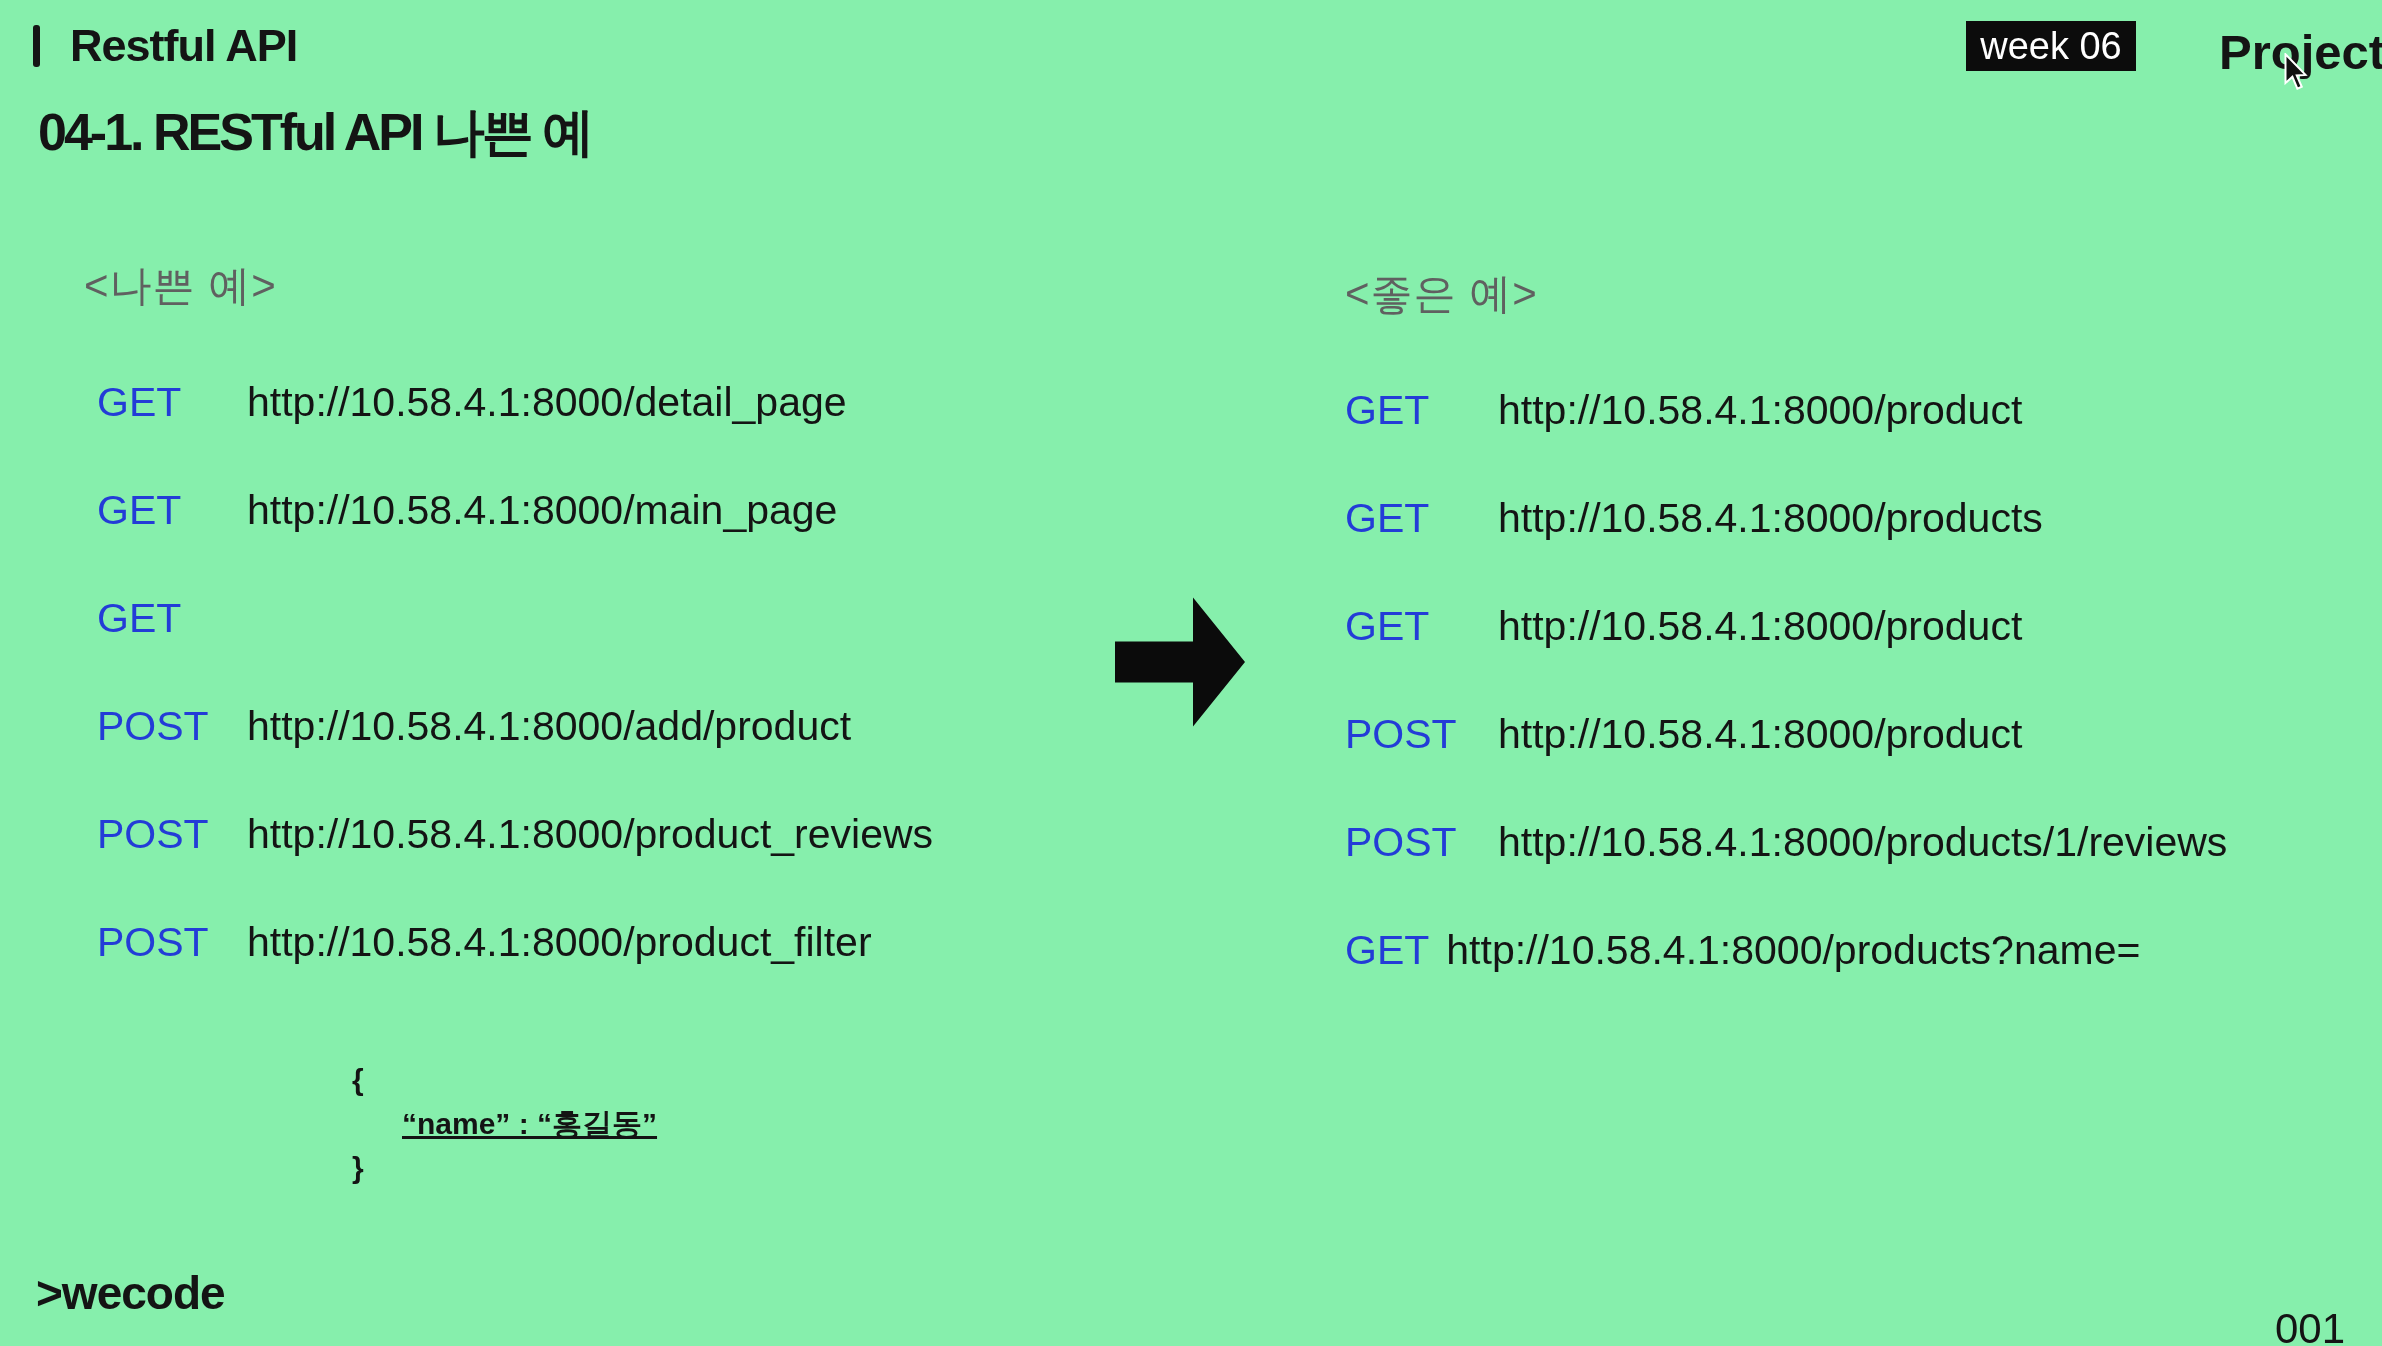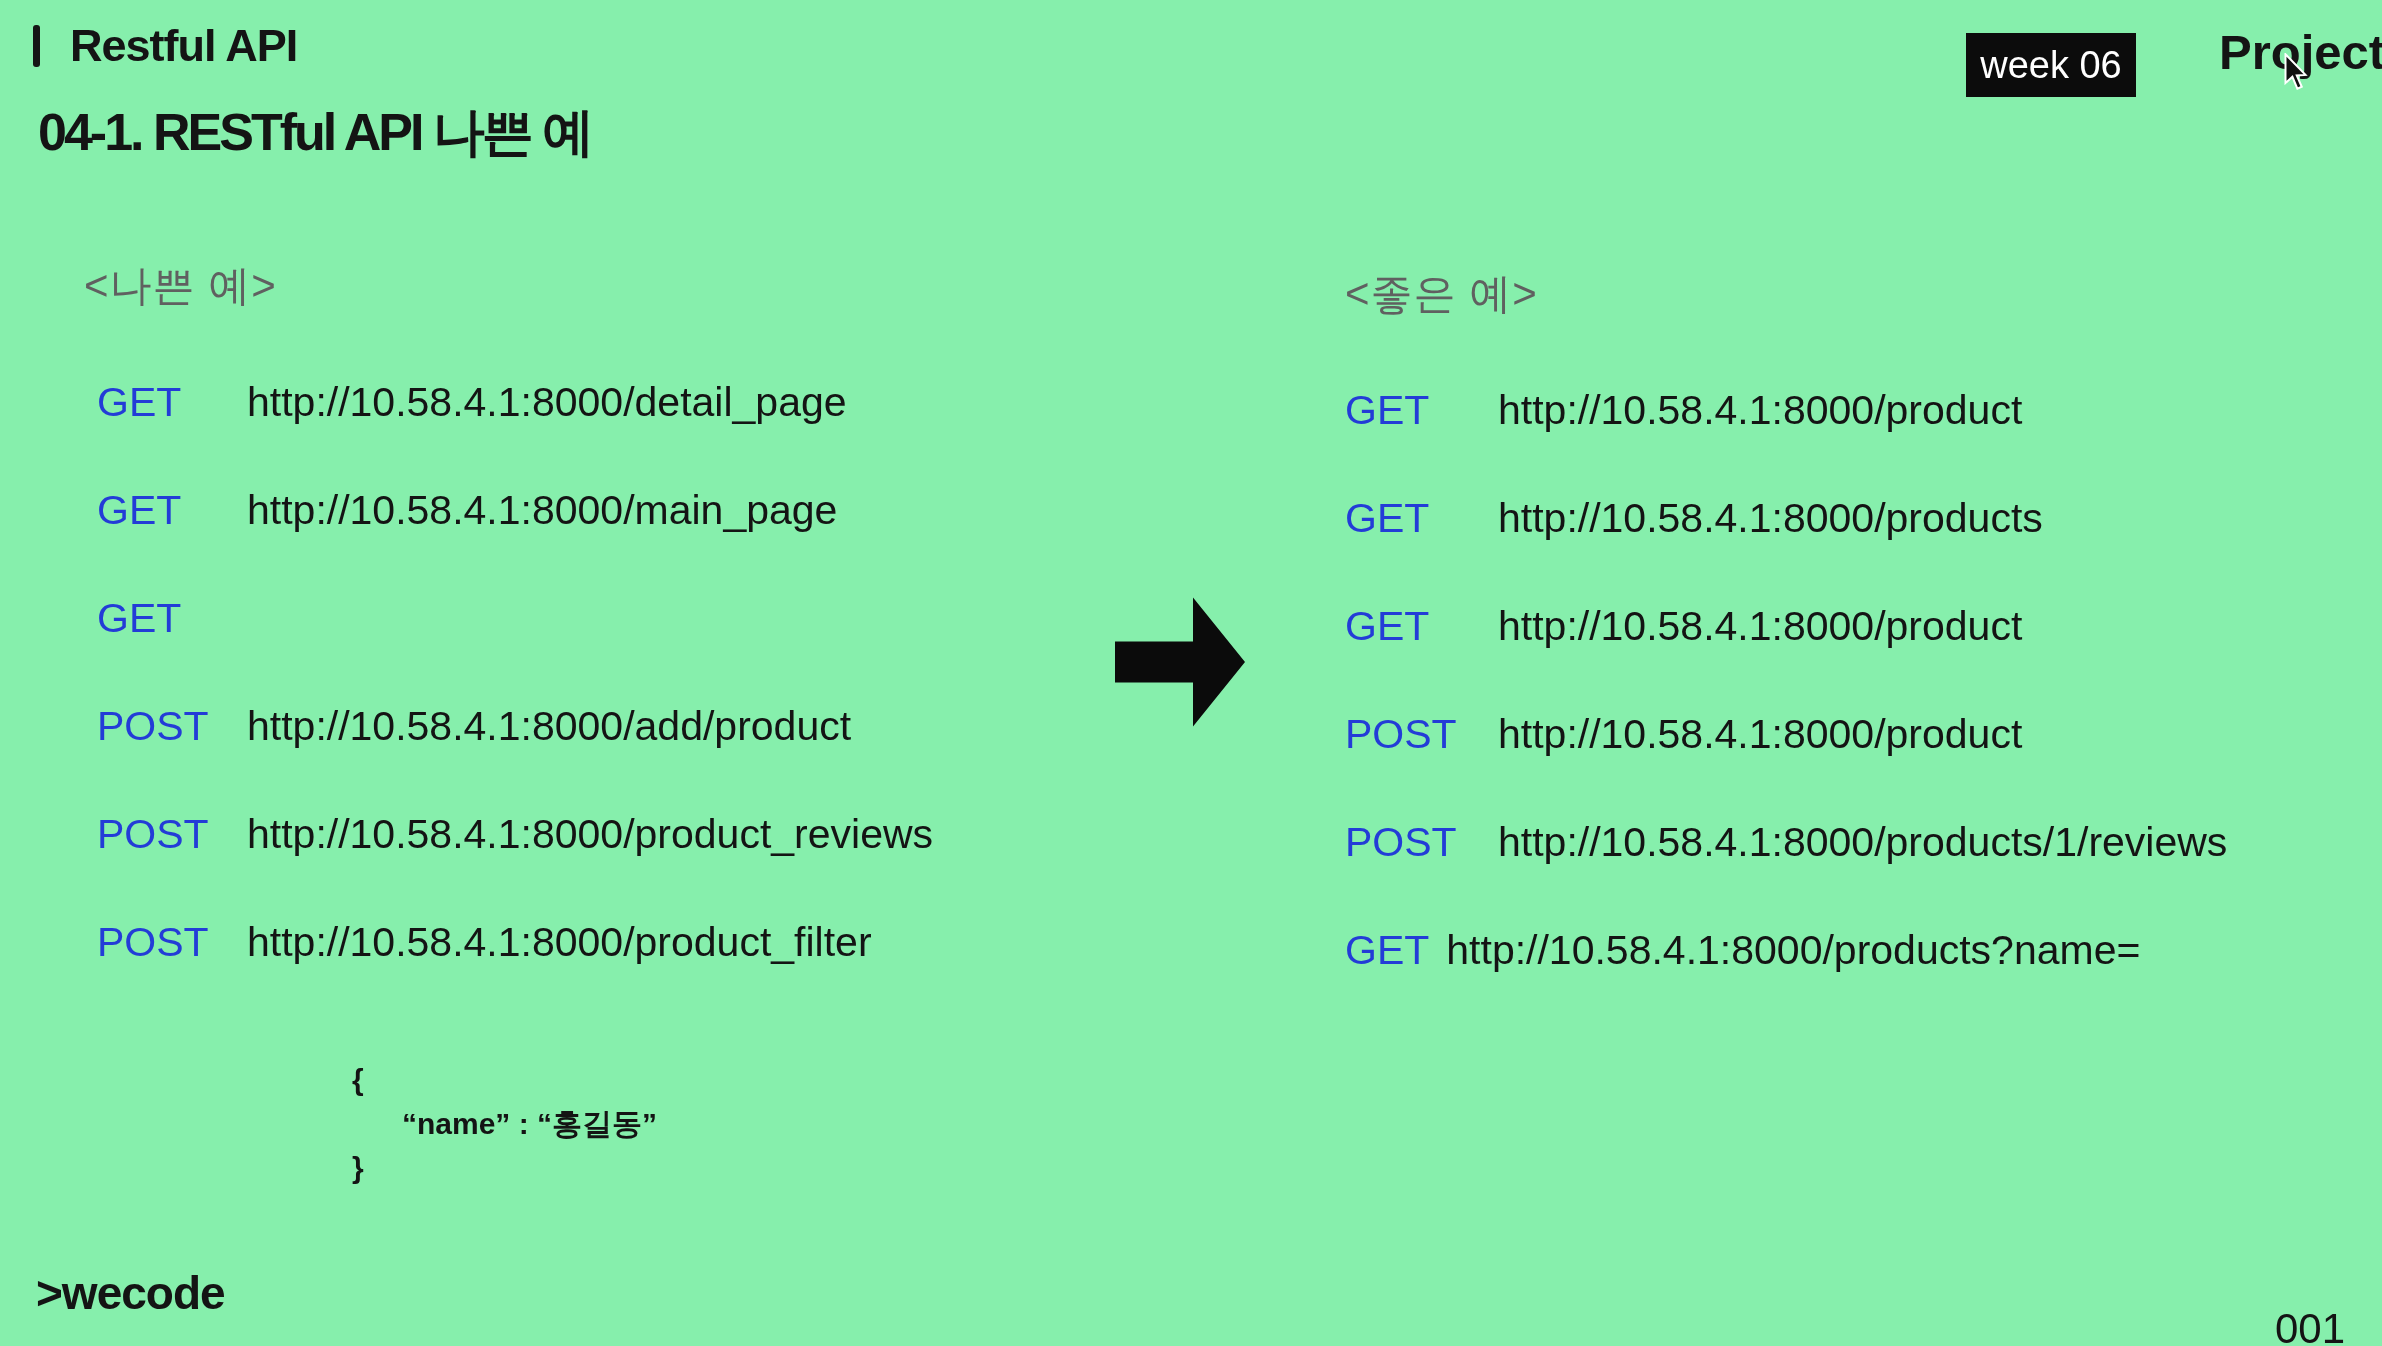--- a/index.html
+++ b/index.html
@@ -8,23 +8,23 @@
     font-family:"Liberation Sans","DejaVu Sans",sans-serif; color:#141414;
     overflow:hidden;
   }
 
   
   .header { position:absolute; left:33px; top:20px; display:flex; align-items:center; }
   .header-bar { width:7px; height:42px; background:#161616; border-radius:3px; margin-right:30px; }
   .header-title { font-size:45px; font-weight:bold; letter-spacing:-1px; white-space:nowrap; }
 
   .week-badge {
-    position:absolute; left:1966px; top:21px; min-width:170px; height:64px;
+    position:absolute; left:1966px; top:21px; min-width:170px; height:50px;
     background:#0c0c0c; color:#ffffff; font-size:38px;
-    display:flex; align-items:center; justify-content:center; padding:0 14px; box-sizing:border-box;margin-top:12px;
+    display:flex; align-items:center; justify-content:center; padding:0 14px; box-sizing:border-box;
   }
   .project-label { position:absolute; left:2219px; top:24px; font-size:49px; font-weight:bold; white-space:nowrap; }
   .cursor-icon { position:absolute; left:2283px; top:53px; width:30px; height:40px; }
 
   
   .slide-title { position:absolute; left:38px; top:98px; margin:0; font-size:52px; font-weight:bold; letter-spacing:-3px; white-space:nowrap; }
 
   
   .col { position:absolute; }
   .col-bad  { left:97px;  top:258px; }
@@ -36,21 +36,21 @@
   .method { color:#233cd7; min-width:150px; flex:0 0 auto; }
   .col-good .method { min-width:153px; }
   .col-good .row:nth-child(6) .method { min-width:0; margin-right:17px; }
   .url { color:#141414; }
 
   
   .arrow-right-icon { position:absolute; left:1115px; top:597px; width:130px; height:130px; }
 
   
   .json-snippet { position:absolute; left:352px; top:1058px; font-size:30px; font-weight:bold; line-height:44px; }
-  .json-body { padding-left:50px; }
+  .json-body { padding-left:50px;text-decoration:underline; }
 
   
   .footer-logo { position:absolute; left:36px; top:1266px; font-size:46px; font-weight:bold; letter-spacing:-1px; white-space:nowrap;text-align:right; }
   .page-number { position:absolute; left:2275px; top:1272px; font-size:42px;margin-top:33px; }
 </style>
 </head>
 <body>
 
 <div class="slide">
 

